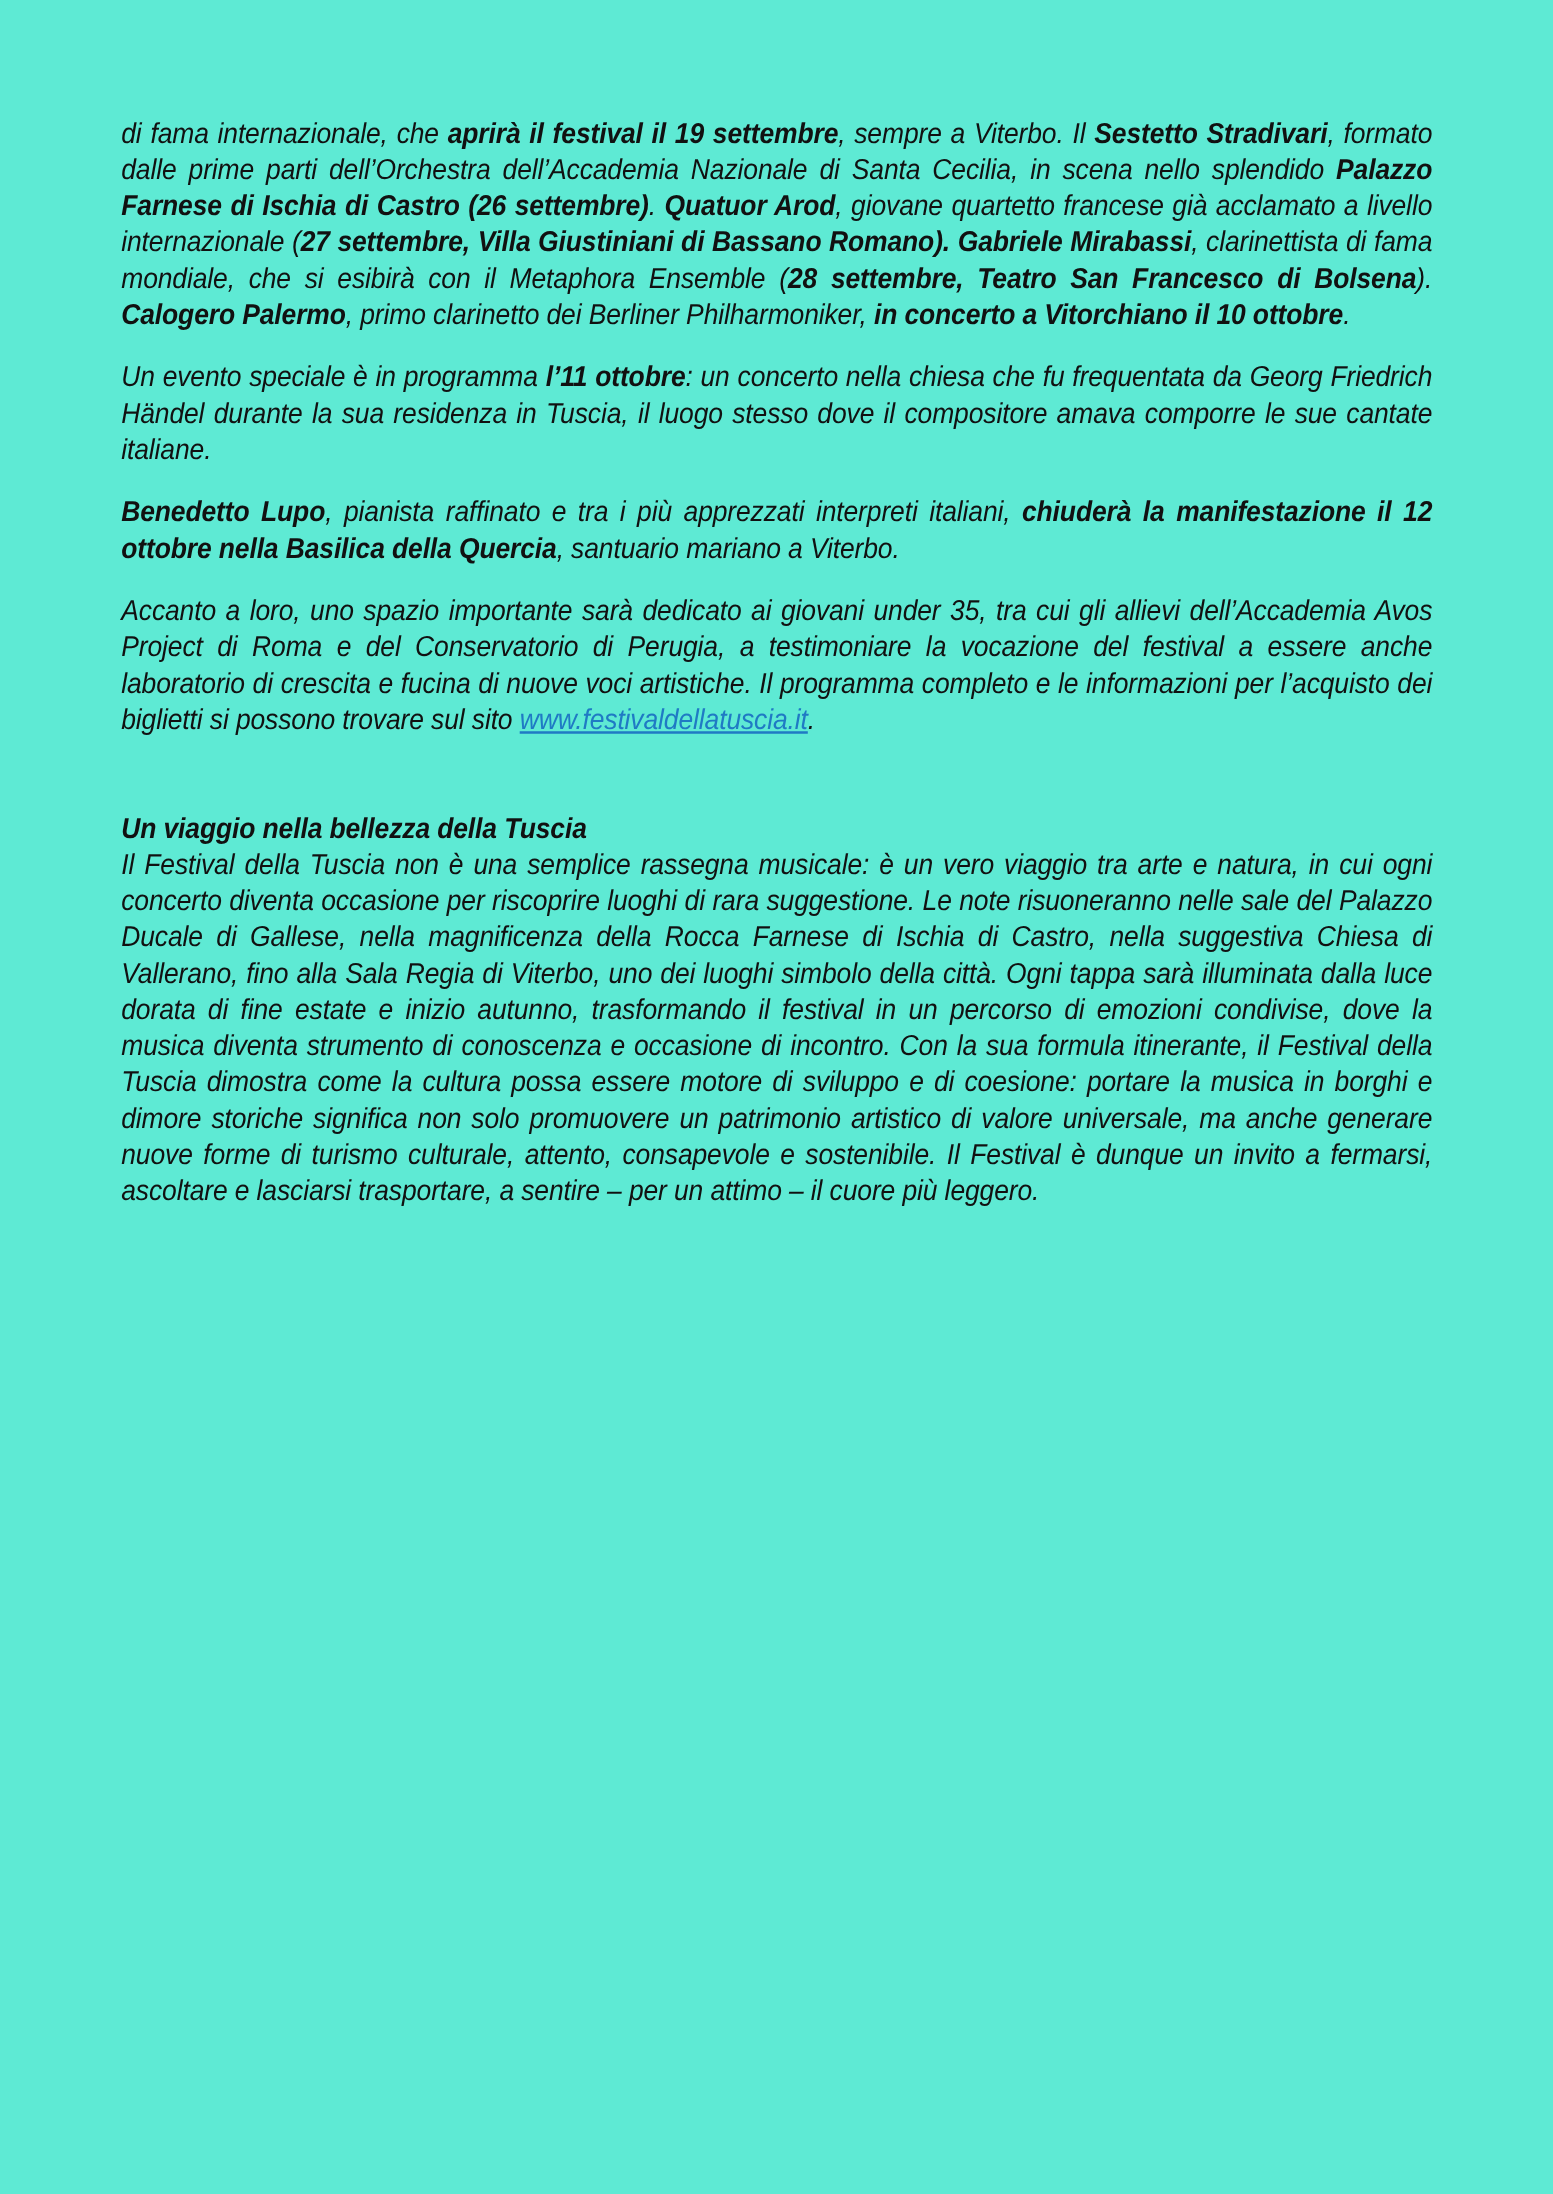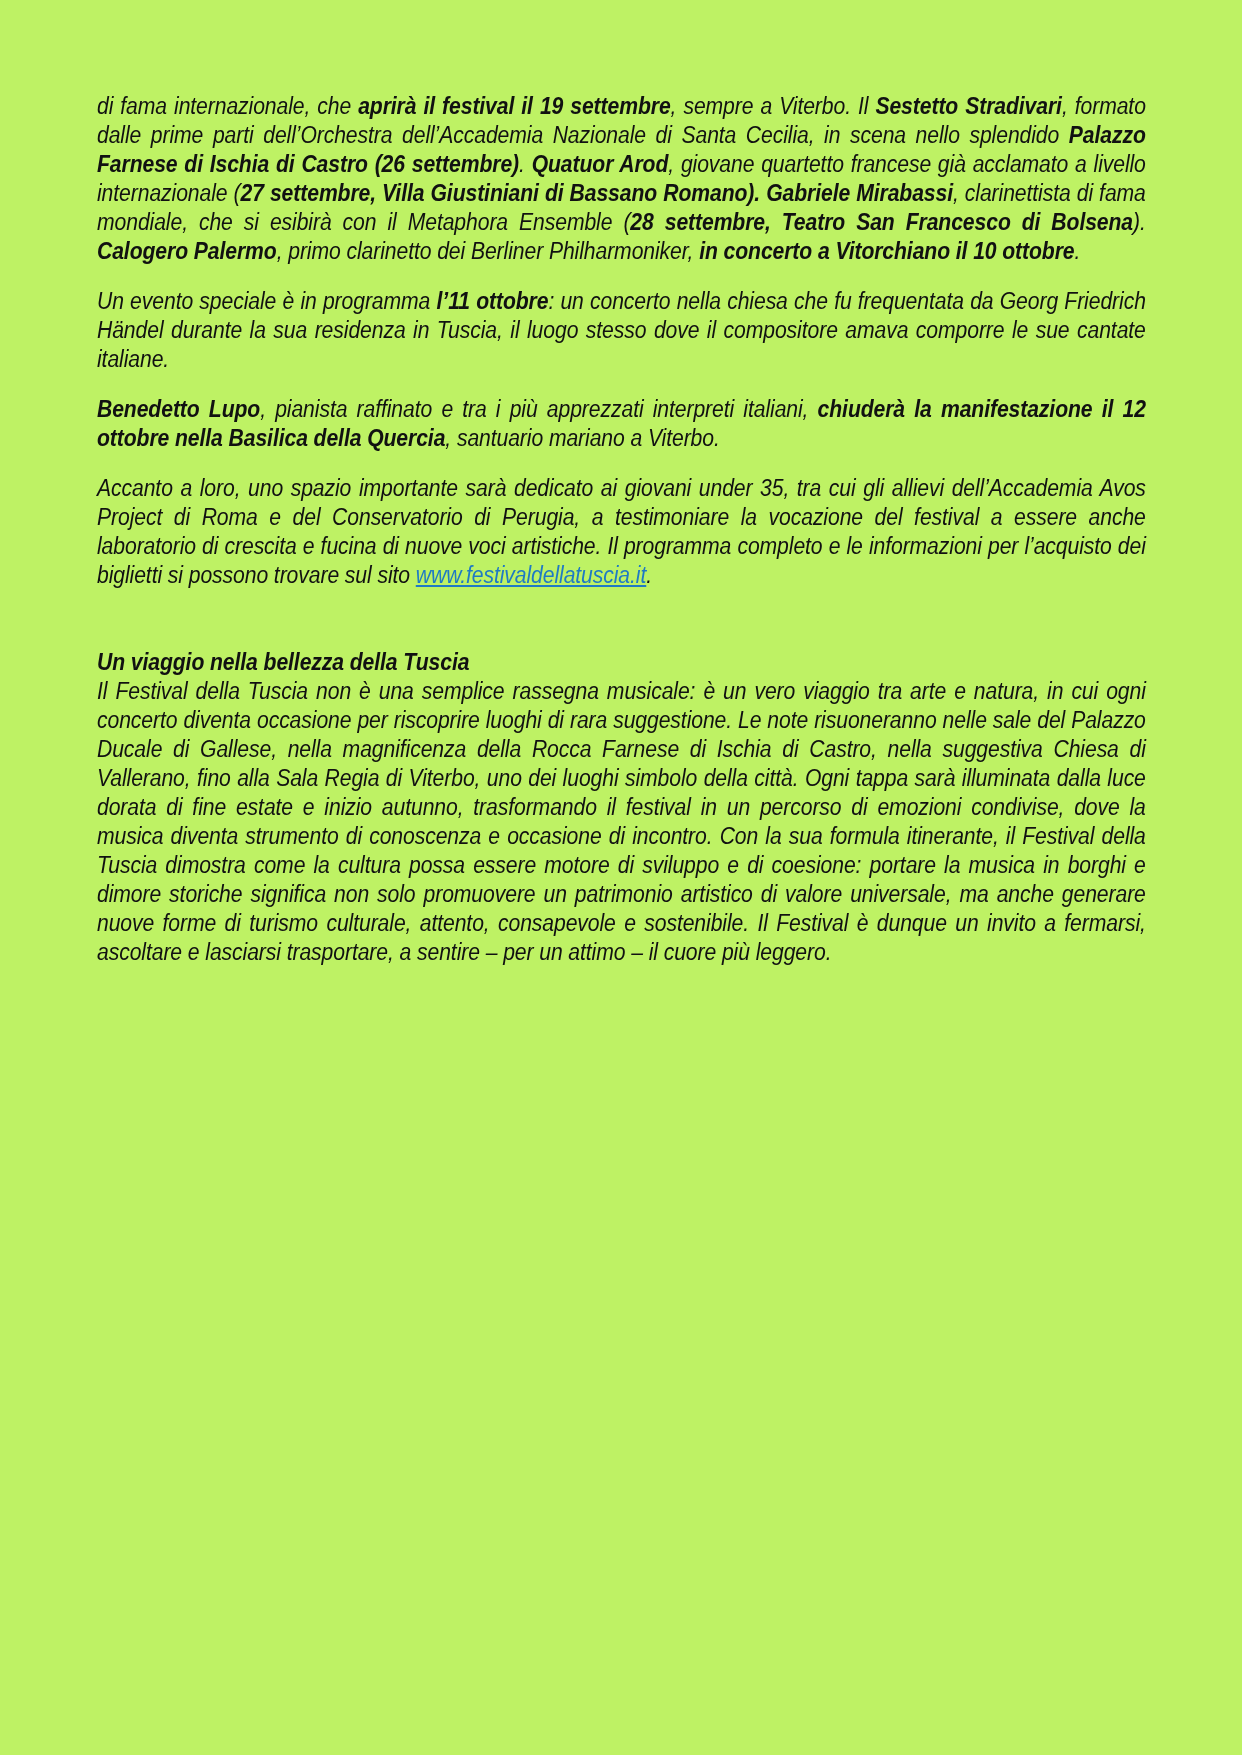--- a/index.html
+++ b/index.html
@@ -4,21 +4,21 @@
 <style>
   html, body {
     margin: 0;
     padding: 0;
     background: #ffffff;
   }
   .page {
     position: relative;
     width: 1242px;
     height: 1755px;
-    background: #bef264;
+    background: #5eead4;
     overflow: hidden;
   }
   
   .doc {
     position: absolute;
     left: 97px;
     top: 92px;
     width: 1140px;
     transform: scaleX(0.92);
     transform-origin: 0 0;

